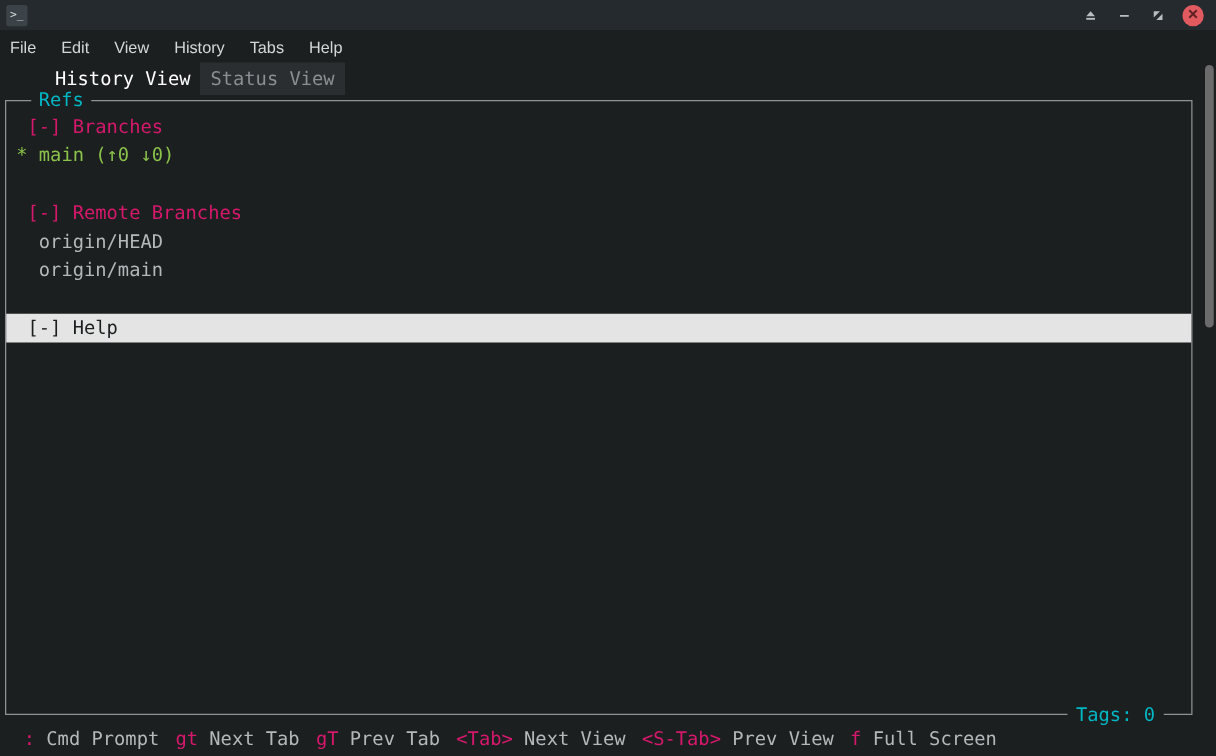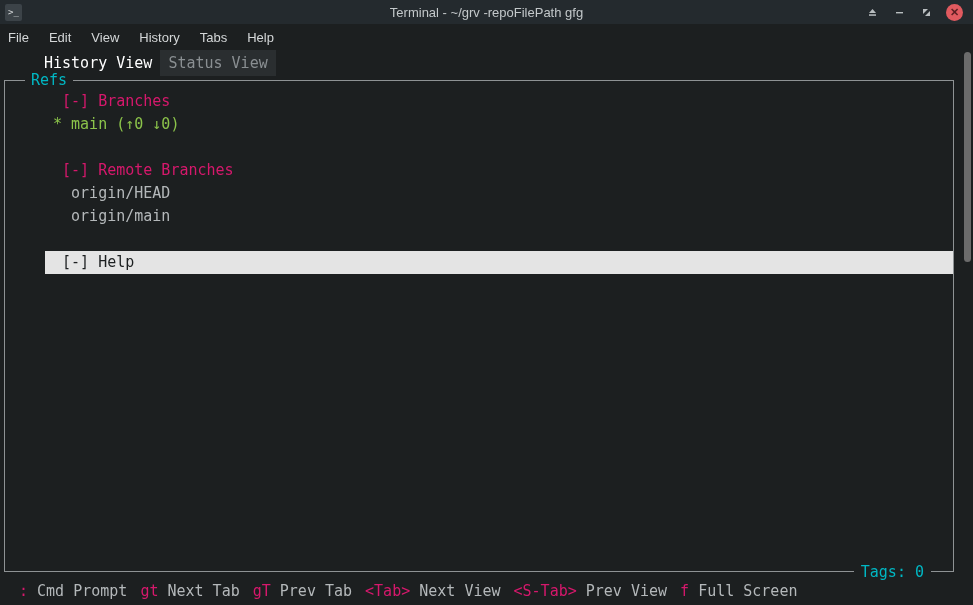--- a/index.html
+++ b/index.html
@@ -72,21 +72,21 @@
     border:1px solid #8e9294;
   }
   .panel-title {
     position:absolute; top:-9px; left:20px; background:#1c1f20;
     color:#00b7c3; padding:0 6px; font-size:15px; line-height:16px;
   }
   .panel-foot {
     position:absolute; bottom:-10px; right:22px; background:#1c1f20;
     color:#00b7c3; padding:0 7px; font-size:15px; line-height:17px;margin-top:48px;
   }
-  .rows { padding:9px 0 0 0;margin-left:40px; }
+  .rows { padding:9px 0 0 0; }
   .row { height:23px; line-height:23px; padding-left:8px; white-space:pre; font-size:15px; }
   .row-selected { background:#e4e4e4; color:#1c1f20; }
   .c-magenta { color:#d6186c; }
   .c-green   { color:#8bc34a; }
   .c-grey    { color:#b4b8ba; }
 
   
   .statusline {
     position:absolute; left:0; bottom:31px; width:962px; height:23px; line-height:23px;
     padding-left:7px; color:#c8a317; font-size:15px; white-space:pre;
@@ -97,21 +97,20 @@
   }
   .kb-key { color:#d6186c; }
   .kb-desc { color:#b4b8ba; }
   .kb-sep { display:inline-block; width:13px; }
 </style>
 </head>
 <body>
 
 <div class="titlebar">
   <div class="term-icon">&gt;_</div>
-  <div class="title-text">Terminal - ~/grv -repoFilePath gfg</div>
   <div class="wctrls">
     <div class="wbtn">
       <svg width="11" height="11" viewBox="0 0 11 11">
           <polygon points="5.5,2 9,6 2,6" fill="#b9bec0"></polygon>
           <rect x="2" y="7.3" width="7" height="1.5" fill="#b9bec0"></rect>
         </svg>
     </div>
     <div class="wbtn">
       <svg width="11" height="11" viewBox="0 0 11 11">
           <rect x="2" y="5" width="7" height="1.4" fill="#b9bec0"></rect>

